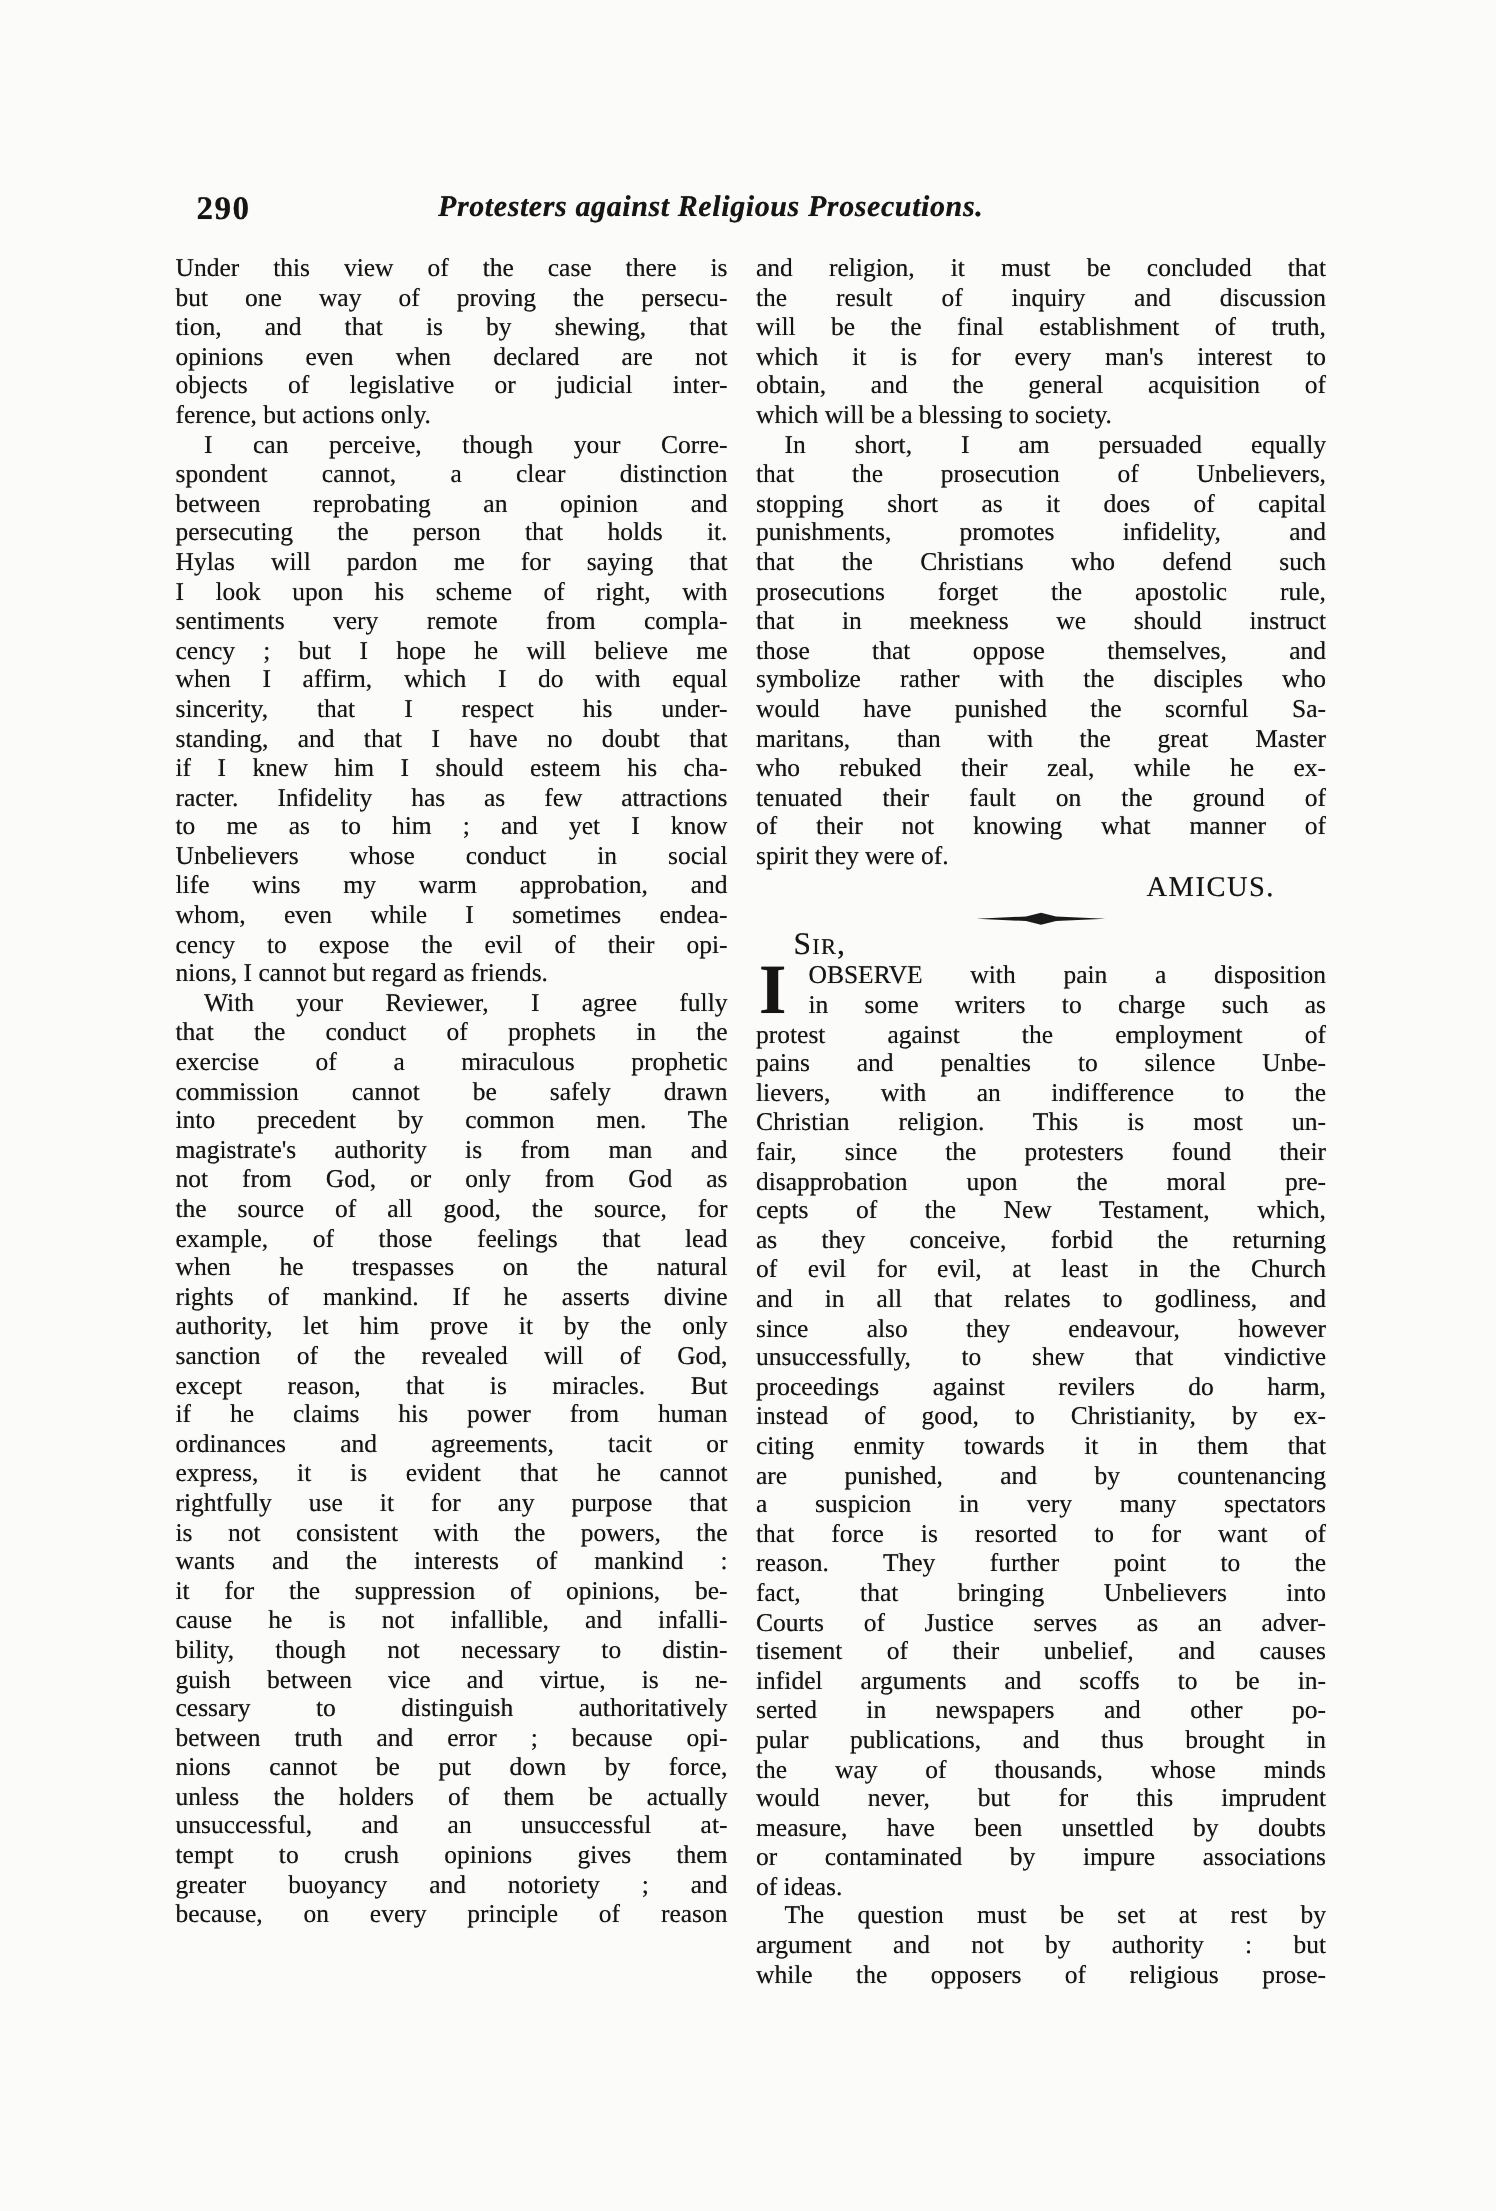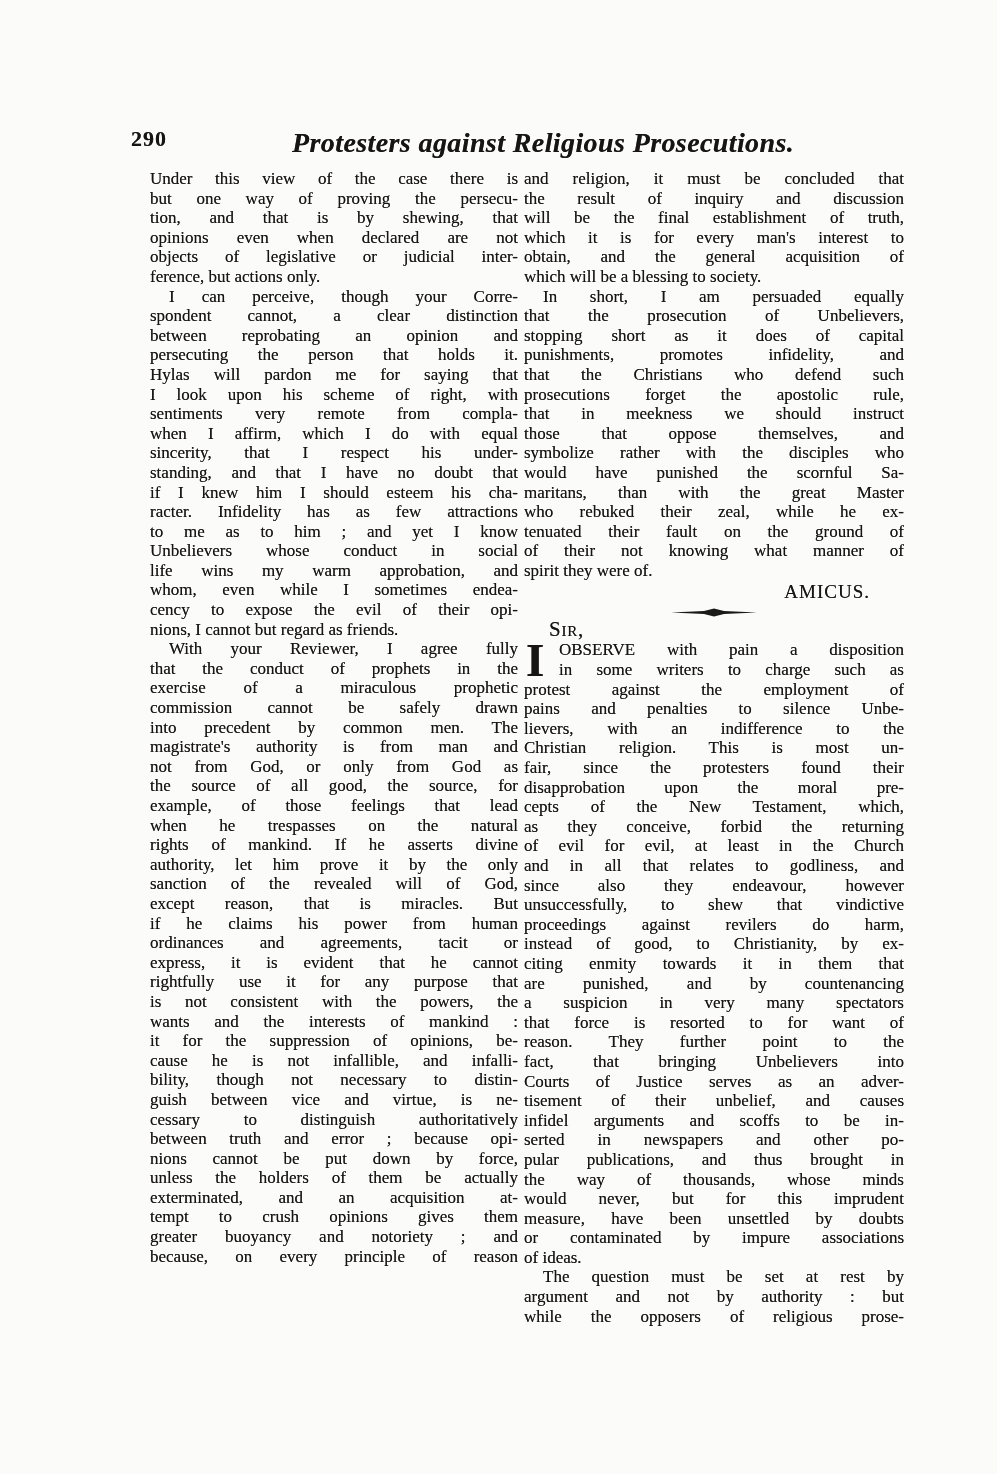--- a/index.html
+++ b/index.html
@@ -13,26 +13,26 @@
     position:relative;width:997px;height:1474px;
     color:#171513;
     text-shadow:0 0 .45px rgba(20,18,16,.65);
   }
   .pagenum{
     position:absolute;left:131px;top:126px;
     font-size:22px;font-weight:bold;letter-spacing:1px;
   }
   .runtitle{
     position:absolute;left:292px;top:127px;
-    font-size:28px;font-style:italic;font-weight:bold;
+    font-size:20px;font-style:italic;font-weight:bold;
     letter-spacing:.4px;white-space:nowrap;
   }
   .cols{
-    position:absolute;left:150px;top:169px;
-    display:flex;gap:6px;align-items:flex-start;
+    position:absolute;left:117px;top:169px;
+    display:flex;gap:19px;align-items:flex-start;
   }
   .col{width:368px;}
   .col.right{width:380px;}
   .para{margin:0;}
   .ln{
     font-size:17px;line-height:19.6px;
     text-align:justify;text-align-last:justify;
   }
   .ln.flush{text-align-last:left;}
   .ln.first{text-indent:19px;}
@@ -72,20 +72,21 @@
           <div class="ln flush">ference, but actions only.</div>
         </div>
         <div class="para">
           <div class="ln first">I can perceive, though your Corre-</div>
           <div class="ln">spondent cannot, a clear distinction</div>
           <div class="ln">between reprobating an opinion and</div>
           <div class="ln">persecuting the person that holds it.</div>
           <div class="ln">Hylas will pardon me for saying that</div>
           <div class="ln">I look upon his scheme of right, with</div>
           <div class="ln">sentiments very remote from compla-</div>
+          <div class="ln">cency ; but I hope he will believe me</div>
           <div class="ln">when I affirm, which I do with equal</div>
           <div class="ln">sincerity, that I respect his under-</div>
           <div class="ln">standing, and that I have no doubt that</div>
           <div class="ln">if I knew him I should esteem his cha-</div>
           <div class="ln">racter. Infidelity has as few attractions</div>
           <div class="ln">to me as to him ; and yet I know</div>
           <div class="ln">Unbelievers whose conduct in social</div>
           <div class="ln">life wins my warm approbation, and</div>
           <div class="ln">whom, even while I sometimes endea-</div>
           <div class="ln">cency to expose the evil of their opi-</div>
@@ -113,21 +114,21 @@
           <div class="ln">is not consistent with the powers, the</div>
           <div class="ln">wants and the interests of mankind :</div>
           <div class="ln">it for the suppression of opinions, be-</div>
           <div class="ln">cause he is not infallible, and infalli-</div>
           <div class="ln">bility, though not necessary to distin-</div>
           <div class="ln">guish between vice and virtue, is ne-</div>
           <div class="ln">cessary to distinguish authoritatively</div>
           <div class="ln">between truth and error ; because opi-</div>
           <div class="ln">nions cannot be put down by force,</div>
           <div class="ln">unless the holders of them be actually</div>
-          <div class="ln">exterminated, and an acquisition at-</div>
+          <div class="ln">unsuccessful, and an unsuccessful at-</div>
           <div class="ln">tempt to crush opinions gives them</div>
           <div class="ln">greater buoyancy and notoriety ; and</div>
           <div class="ln">because, on every principle of reason</div>
         </div>
       </div>
     <div class="col right">
         <div class="para">
           <div class="ln">and religion, it must be concluded that</div>
           <div class="ln">the result of inquiry and discussion</div>
           <div class="ln">will be the final establishment of truth,</div>

